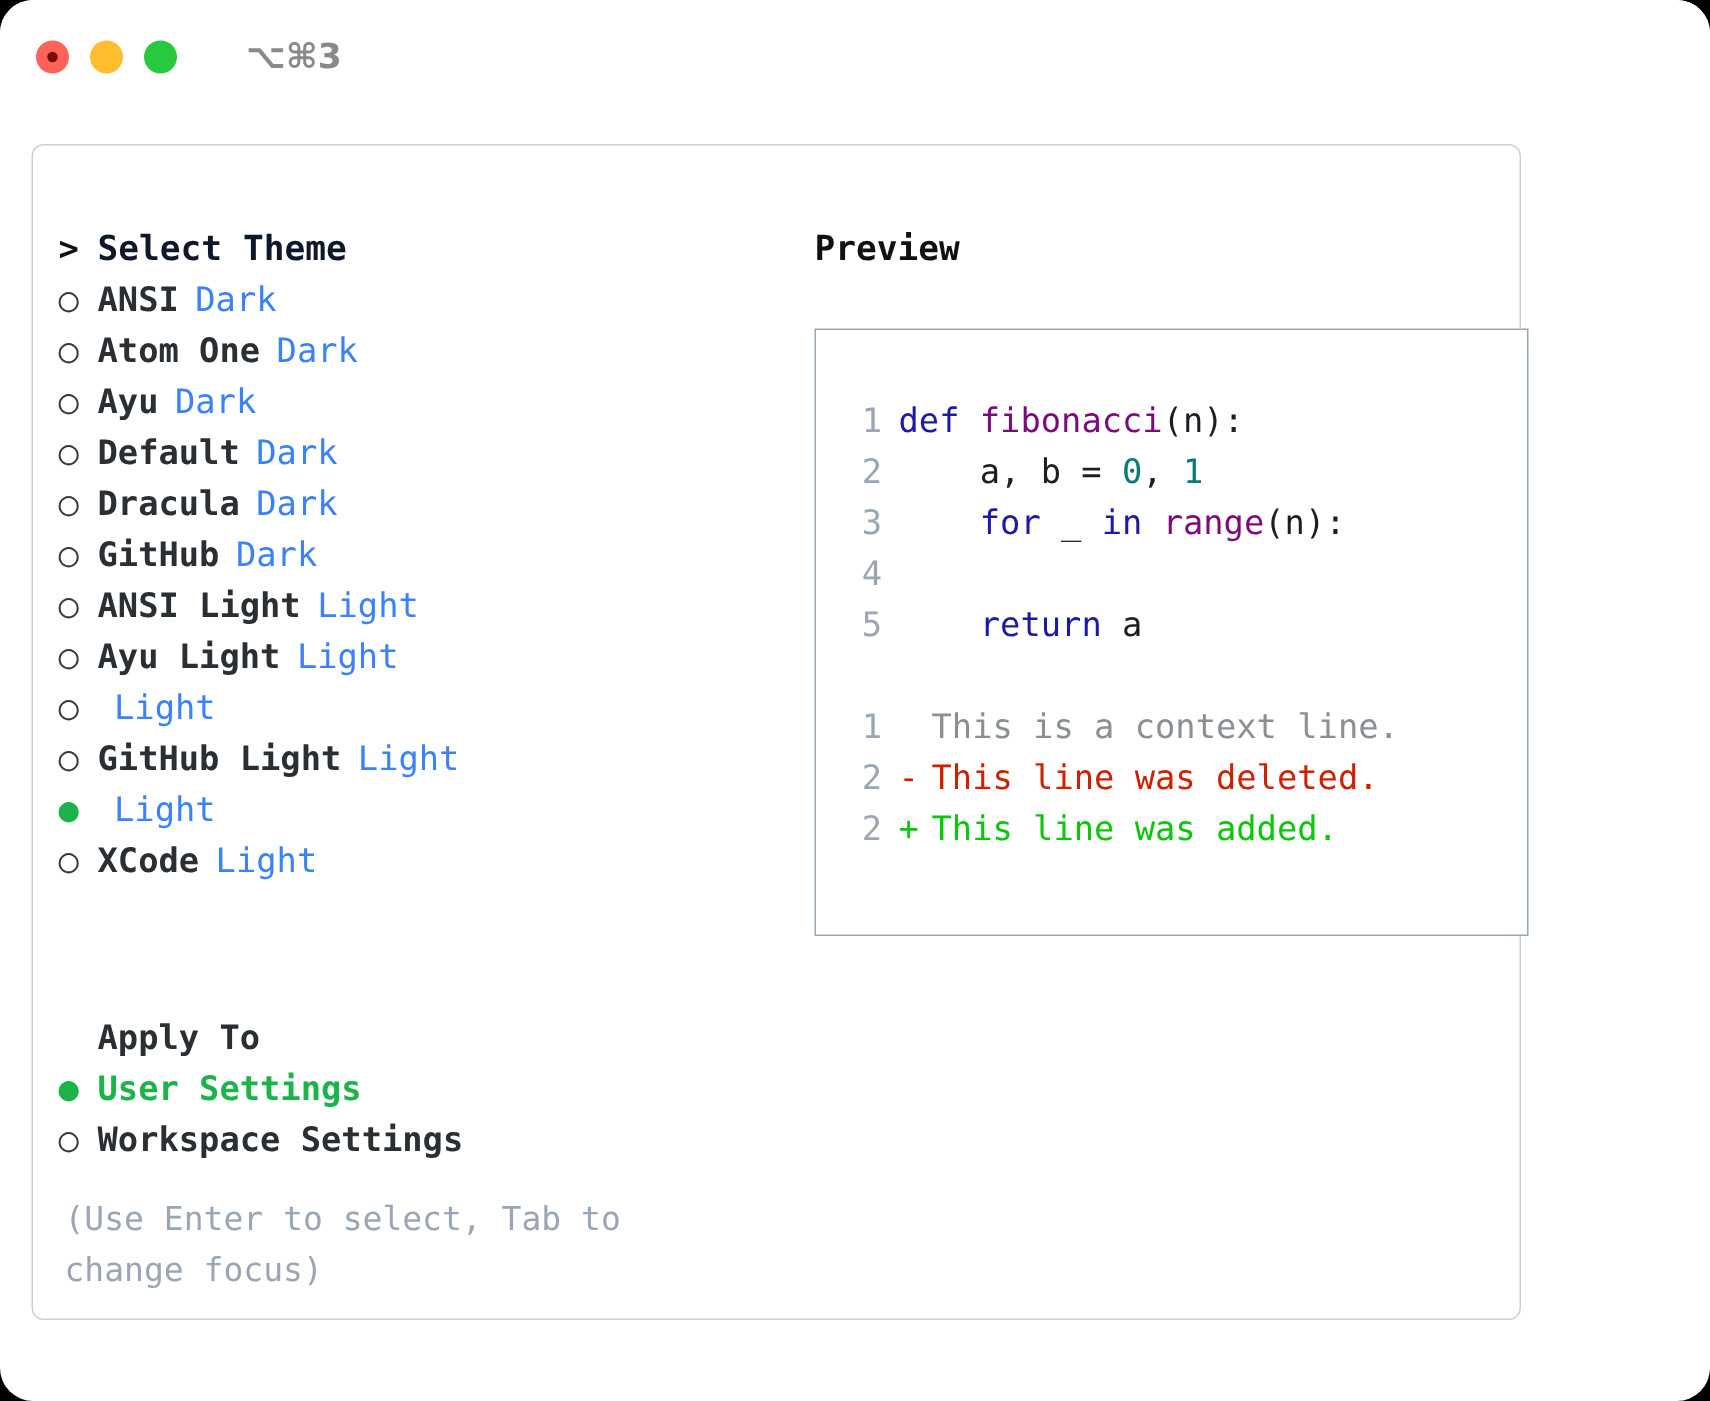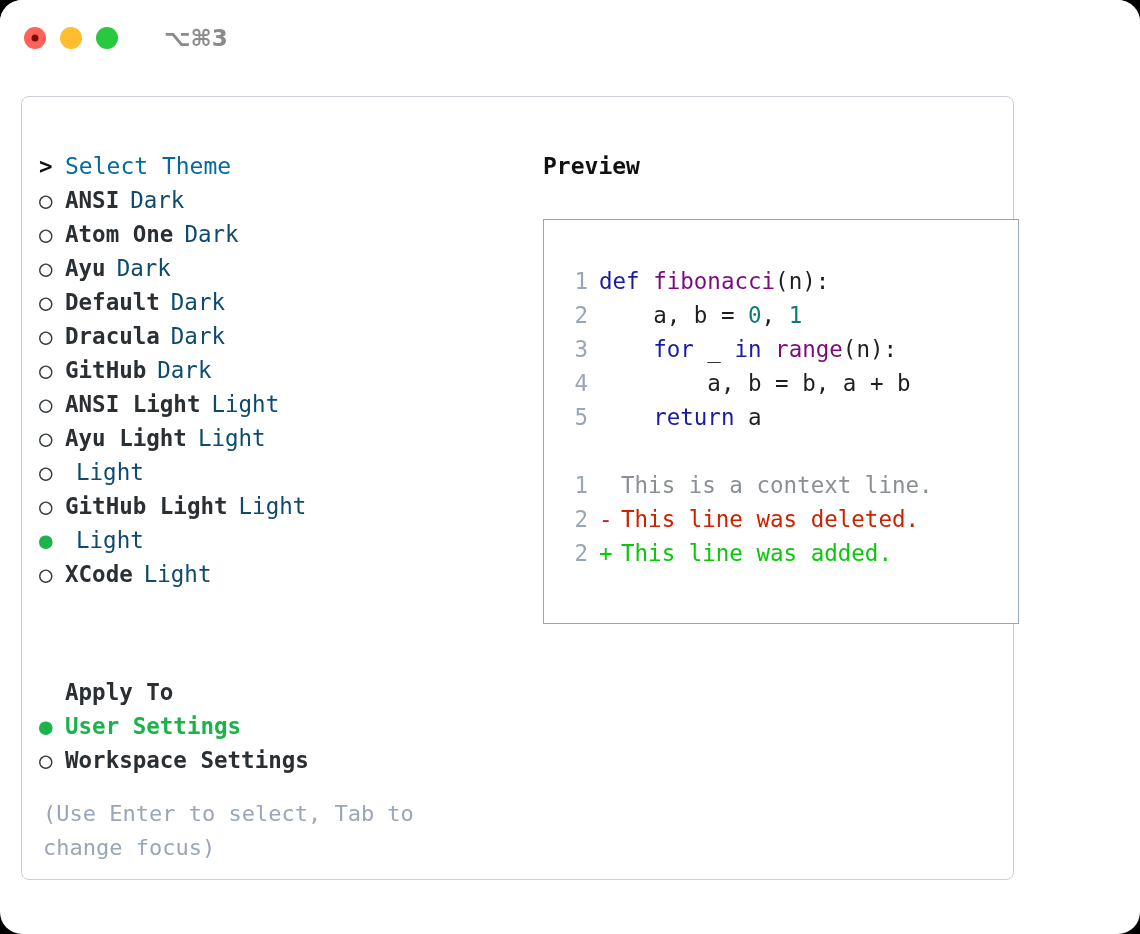--- a/index.html
+++ b/index.html
@@ -97,28 +97,28 @@
   .marker.caret { font-weight: bold; color: #111111; }
   .marker.sel   { color: #1bb34a; }
 
   .label {
     color: #2a2f34;
     font-weight: bold;
   }
   .label.sel { color: #1bb34a; }
 
   .badge {
-    color: #0c4a6e;
+    color: #3b82f6;
     font-weight: normal;
     margin-left: 11px;
   }
 
   .heading {
-    color: #0369a1;
-    font-weight: normal;
+    color: #0f172a;
+    font-weight: bold;
     font-size: 23px;
   }
 
   .section-gap { height: 36px; }
   .small-gap { height: 20px; }
 
   .hint {
     color: #9aa6b6;
     font-size: 22px;
     line-height: 34px;
@@ -247,21 +247,21 @@
       </div>
 
       <div class="right-col">
         <div class="preview-title">Preview</div>
 
         <div class="code-box">
           <div id="code-lines">
               <div class="code-line"><span class="lineno">1</span><span class="code-text"><span class="tok-kw">def </span><span class="tok-fn">fibonacci</span><span class="tok-pl">(n):</span></span></div>
               <div class="code-line"><span class="lineno">2</span><span class="code-text"><span class="tok-pl">    a, b = </span><span class="tok-num">0</span><span class="tok-pl">, </span><span class="tok-num">1</span></span></div>
               <div class="code-line"><span class="lineno">3</span><span class="code-text"><span class="tok-pl">    </span><span class="tok-kw">for</span><span class="tok-pl"> _ </span><span class="tok-kw">in</span><span class="tok-pl"> </span><span class="tok-fn">range</span><span class="tok-pl">(n):</span></span></div>
-              <div class="code-line"><span class="lineno">4</span><span class="code-text"><span class="tok-pl">        a, b = b, a + b</span></span></div>
+              <div class="code-line"><span class="lineno">4</span></div>
               <div class="code-line"><span class="lineno">5</span><span class="code-text"><span class="tok-pl">    </span><span class="tok-kw">return</span><span class="tok-pl"> a</span></span></div>
             </div>
           <div class="diff-gap"></div>
           <div id="diff-lines">
               <div class="code-line"><span class="lineno">1</span><span class="diff-sign diff-ctx"> </span><span class="code-text diff-ctx">This is a context line.</span></div>
               <div class="code-line"><span class="lineno">2</span><span class="diff-sign diff-del">-</span><span class="code-text diff-del">This line was deleted.</span></div>
               <div class="code-line"><span class="lineno">2</span><span class="diff-sign diff-add">+</span><span class="code-text diff-add">This line was added.</span></div>
             </div>
         </div>
       </div>

